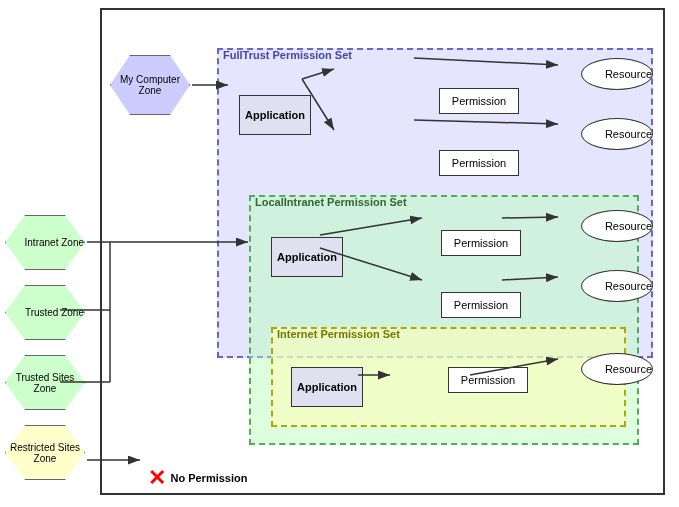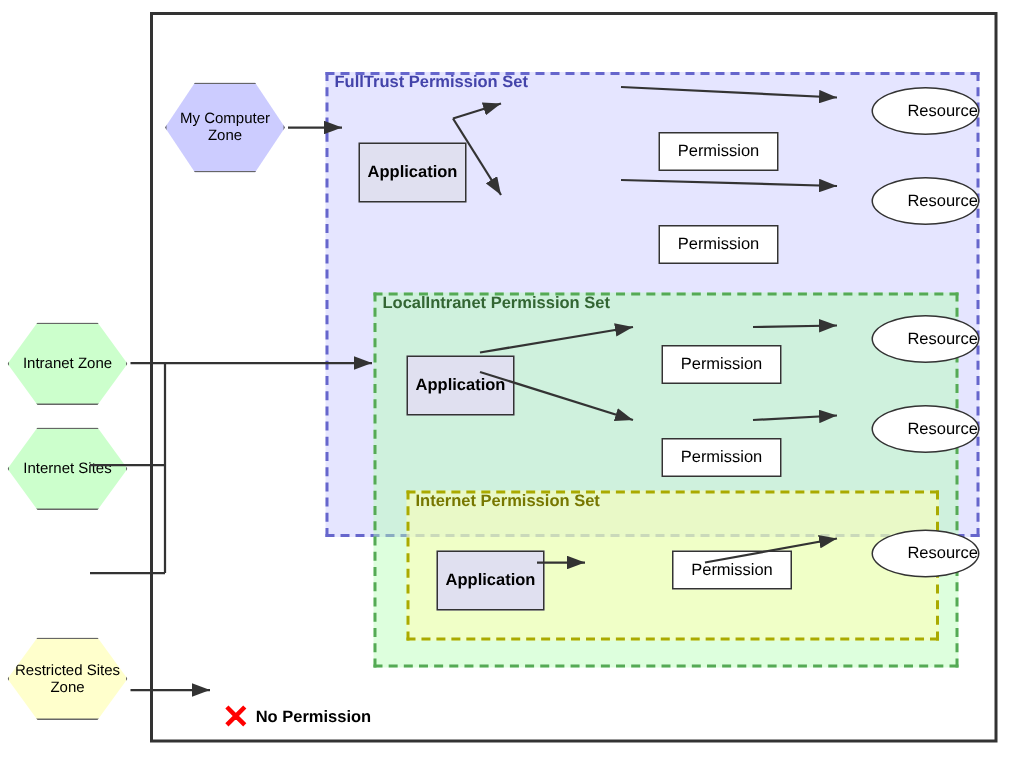--- a/index.html
+++ b/index.html
@@ -139,21 +139,21 @@
     .zone-hex {
       position: absolute;
       left: 5px;
       width: 80px;
       height: 55px;
       background: #ccffcc;
       border: 1px solid #666;
       clip-path: polygon(25% 0%, 75% 0%, 100% 50%, 75% 100%, 25% 100%, 0% 50%);
       display: flex;
       align-items: center;
-      justify-content: center;
+      justify-content: flex-end;
       text-align: center;
       font-size: 10px;
       font-weight: normal;
     }
 
     .zone-hex.computer {
       position: absolute;
       left: 110px;
       top: 55px;
       width: 80px;
@@ -256,23 +256,26 @@
 
   <div class="zone-hex computer">
     <span>My Computer Zone</span>
   </div>
 
   <div class="zone-hex" style="top: 215px;">
     <span>Intranet Zone</span>
   </div>
 
   <div class="zone-hex" style="top: 285px;">
-    <span>Internet Sites</span>
-  </div>
-
+    <span>Trusted Zone</span>
+  </div>
+
+  <div class="zone-hex" style="top: 355px;">
+    <span>Trusted Sites Zone</span>
+  </div>
 
   <div class="zone-hex" style="top: 425px; background: #ffffcc;">
     <span>Restricted Sites Zone</span>
   </div>
 
   <div style="position:absolute; bottom:18px; left:148px; display:flex; align-items:center; gap:4px;">
     <span style="font-size:22px; color:red; font-weight:bold; line-height:1;">✕</span>
     <span style="font-size:11px; font-weight:bold;">No Permission</span>
   </div>
 

